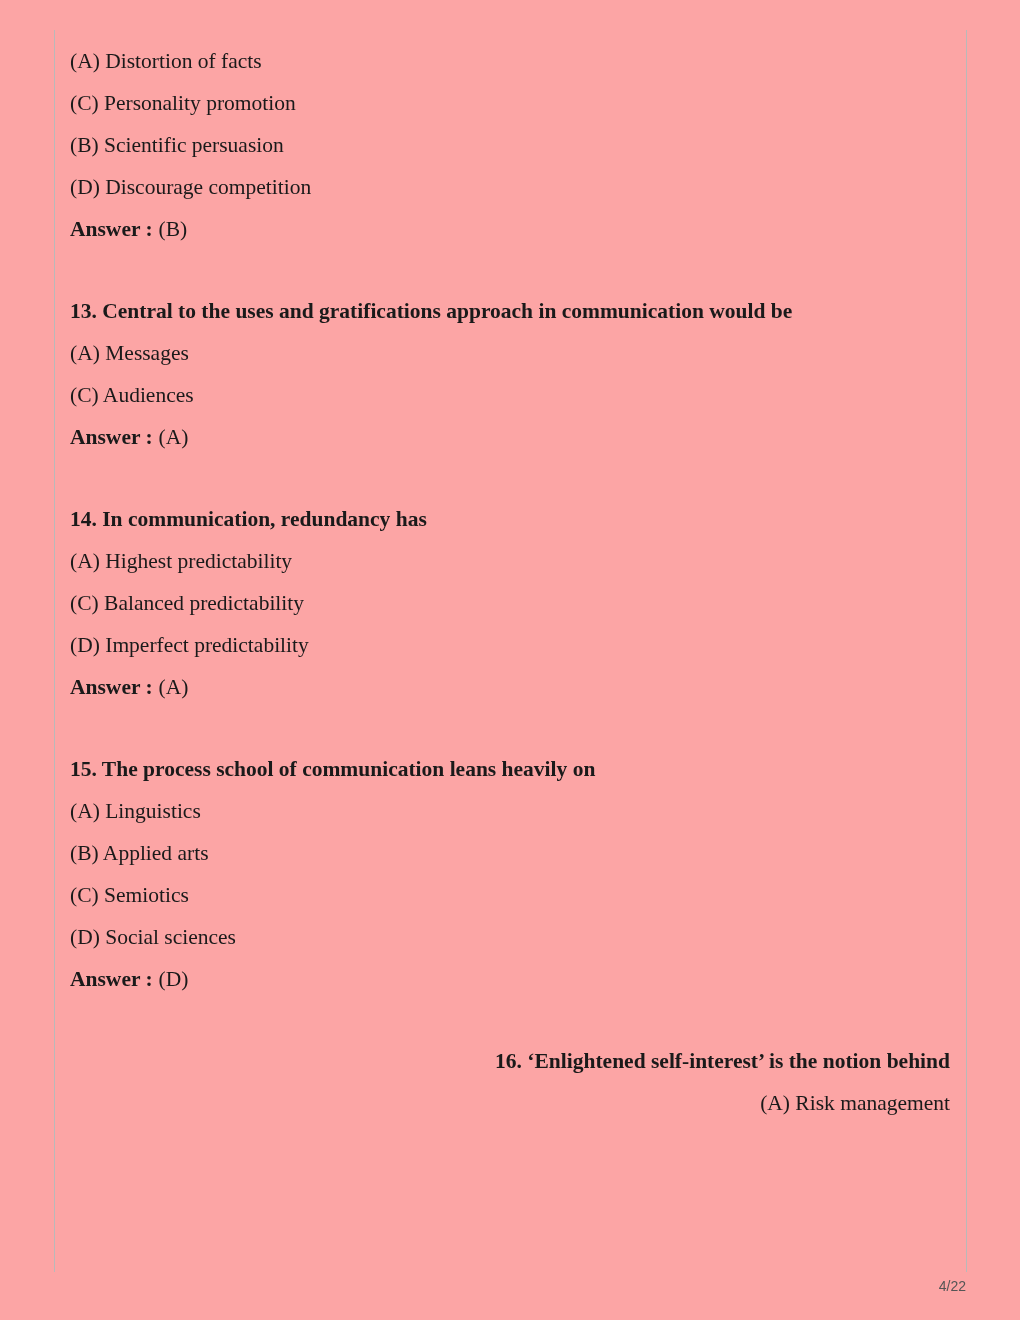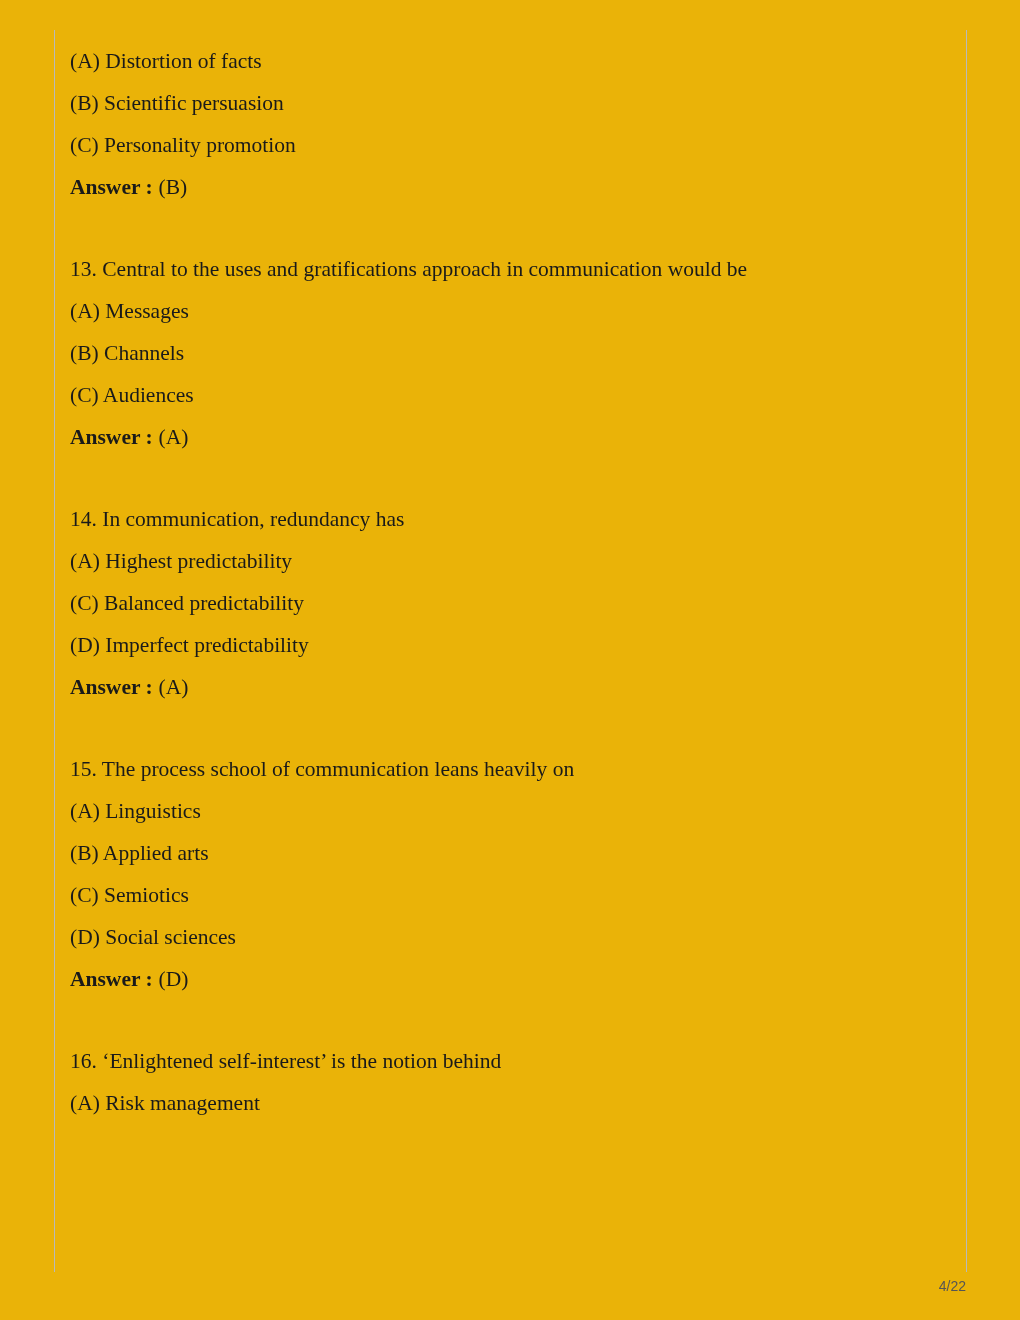--- a/index.html
+++ b/index.html
@@ -11,21 +11,21 @@
     width: 1020px;
     height: 1320px;
     font-family: "Liberation Serif", serif;
     color: #1a1a1a;
     position: relative;
     overflow: hidden;
   }
   .page {
     position: absolute;
     inset: 0;
-    background: #eab308;
+    background: #fca5a5;
   }
   
   .rule-left {
     position: absolute;
     left: 54px;
     top: 30px;
     width: 1px;
     height: 1242px;
     background: #b9b9b9;
   }
@@ -43,37 +43,39 @@
     top: 40px;
     width: 880px;
   }
   .opt {
     font-size: 21.5px;
     line-height: 42px;
   }
   .qtext {
     font-size: 21.5px;
     line-height: 42px;
+    font-weight: bold;
   }
   .answer-row {
     font-size: 21.5px;
     line-height: 42px;
     display: flex;
     align-items: baseline;
   }
   .answer-label {
     font-weight: bold;
     margin-right: 6px;
     font-family: Liberation Serif, serif;
   }
   .block {
     margin-bottom: 40px;
   }
   .block:last-child {
     margin-bottom: 0;
+    text-align: right;
   }
   .topblock {
     margin-bottom: 40px;
   }
   .footer {
     position: absolute;
     right: 54px;
     top: 1278px;
     font-size: 14px;
     color: #555;
@@ -85,32 +87,32 @@
 
 <div class="page">
 
   <div class="rule-left"></div>
   <div class="rule-right"></div>
 
   <div class="content">
 
     <div class="topblock">
       <div class="opt">(A) Distortion of facts</div>
+      <div class="opt">(C) Personality promotion</div>
       <div class="opt">(B) Scientific persuasion</div>
-      <div class="opt">(C) Personality promotion</div>
+      <div class="opt">(D) Discourage competition</div>
       <div class="answer-row">
         <span class="answer-label">Answer :</span>
         <span>(B)</span>
       </div>
     </div>
 
     <div class="block">
       <div class="qtext">13. Central to the uses and gratifications approach in communication would be</div>
       <div class="opt">(A) Messages</div>
-      <div class="opt">(B) Channels</div>
       <div class="opt">(C) Audiences</div>
       <div class="answer-row">
         <span class="answer-label">Answer :</span>
         <span>(A)</span>
       </div>
     </div>
 
     <div class="block">
       <div class="qtext">14. In communication, redundancy has</div>
       <div class="opt">(A) Highest predictability</div>

